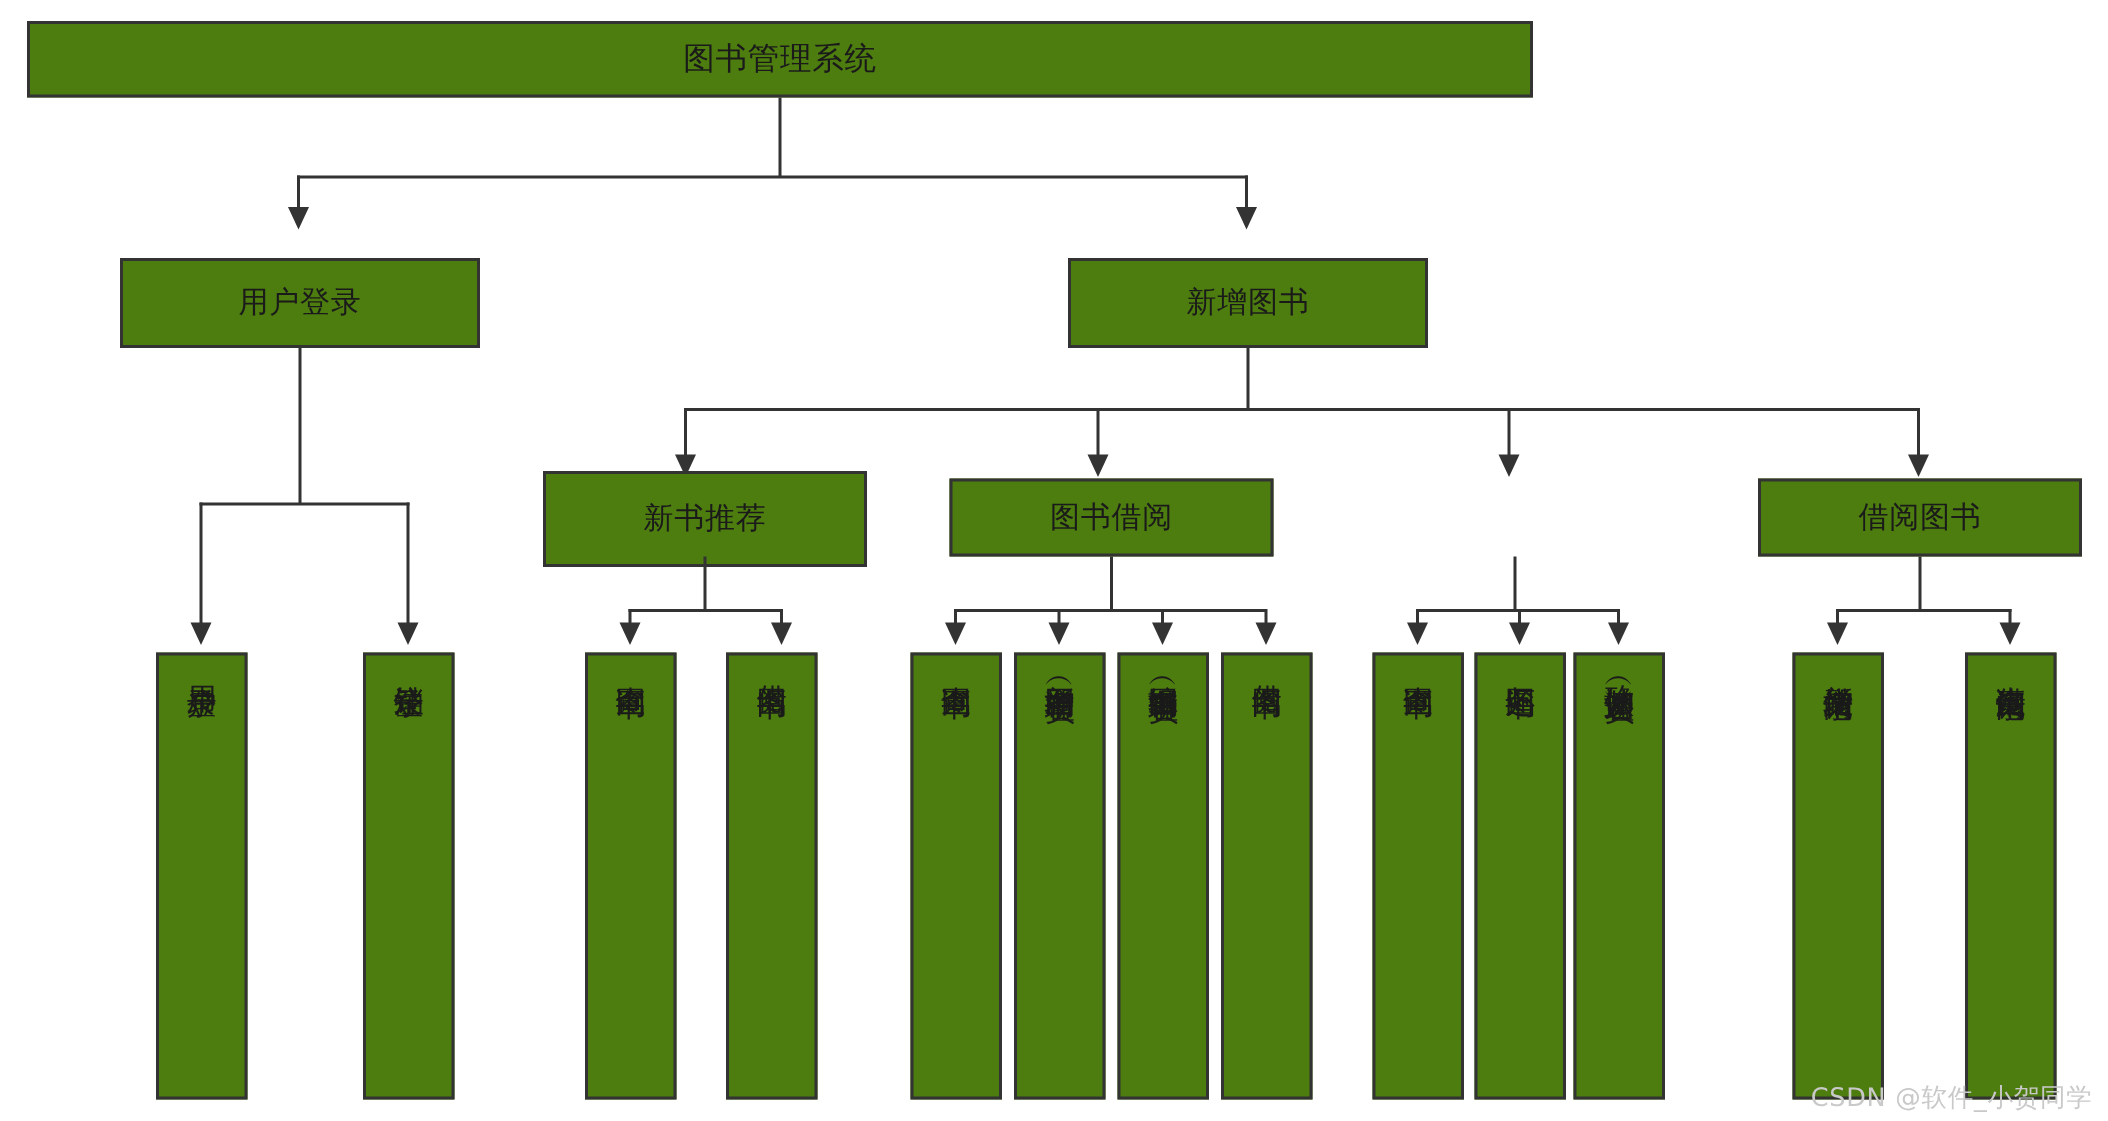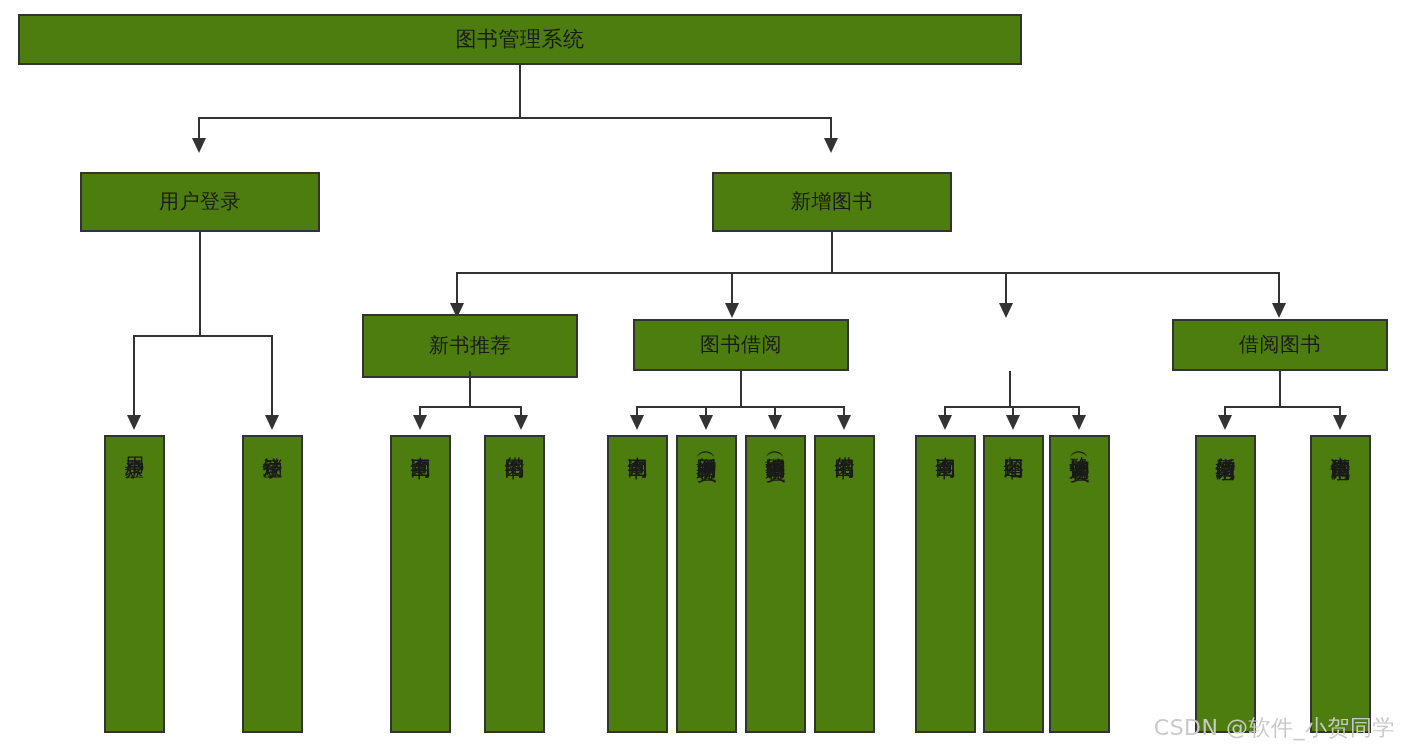--- a/index.html
+++ b/index.html
@@ -72,21 +72,21 @@
     height: 0;
     border-left: 7px solid transparent;
     border-right: 7px solid transparent;
     border-top: 15px solid #333333;
   }
   
   #watermark {
     position: absolute;
     right: 10px;
     bottom: 4px;
-    font-size: 22px;
+    font-size: 17px;
     color: #c9c9c9;
     white-space: nowrap;
     letter-spacing: 0.5px;
     pointer-events: none;
   }
 </style>
 </head>
 <body>
 
 <div id="canvas">

